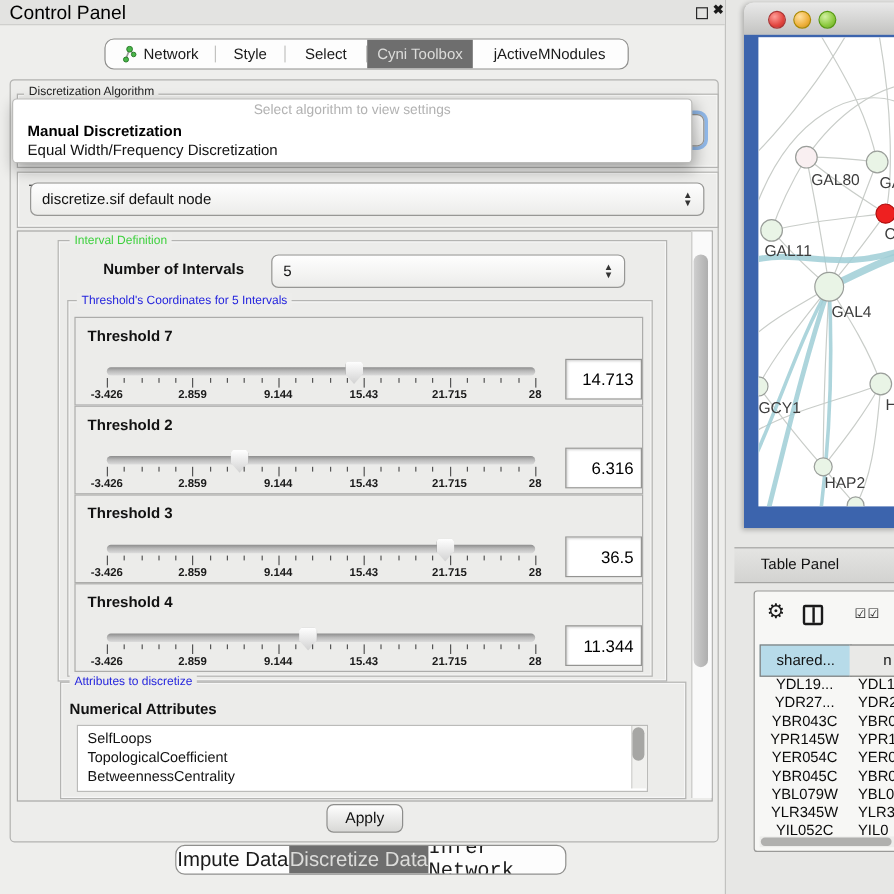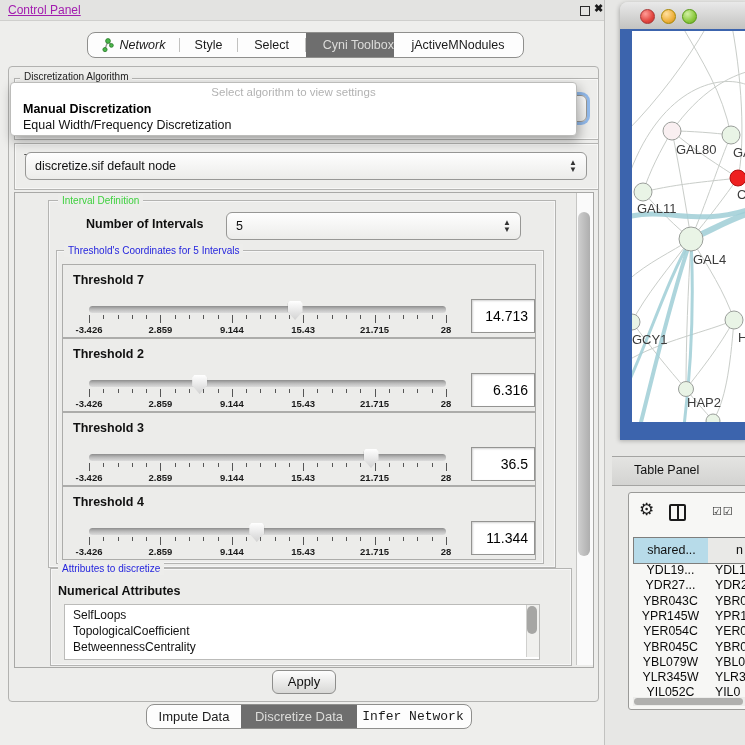--- a/index.html
+++ b/index.html
@@ -3,21 +3,21 @@
 <meta charset="utf-8">
 <style>
   html,body{margin:0;padding:0;background:#9a9a9a;}
   #root{position:relative;width:745px;height:745px;overflow:hidden;
         font-family:"Liberation Sans",sans-serif;background:#e7e7e5;
         -webkit-font-smoothing:antialiased;}
   .abs{position:absolute;}
   
   #control-panel{left:0;top:0;width:604px;height:745px;background:#eeeeec;border-right:1px solid #c2c2c0;}
   #cp-titlebar{left:0;top:0;width:604px;height:20px;background:#e3e3e1;border-bottom:1px solid #cfcfcd;}
-  #cp-title{left:8px;top:3px;font-size:12px;color:#a21caf;text-decoration:underline;}
+  #cp-title{left:8px;top:3px;font-size:16px;color:#000000;}
   #float-icon{left:580px;top:6px;width:8px;height:8px;border:1.5px solid #2a2a2a;background:transparent;}
   #close-icon{left:594px;top:2px;font-size:11px;font-weight:bold;color:#1a1a1a;}
   
   #cp-tabbar{left:87px;top:32px;width:435px;height:24px;background:#fdfdfd;border:1px solid #8f8f8d;border-radius:8px;overflow:hidden;display:flex;}
   .tab-cell{height:24px;display:flex;align-items:center;justify-content:center;font-size:12.5px;color:#1a1a1a;font-weight:500;position:relative;}
   .tab-cell.sel{background:#6e6e6e;color:#dcdcda;}
   .tab-sep{width:1px;height:14px;background:#c2c2c0;align-self:center;}
   .net-icon{width:13px;height:14px;margin-right:5px;position:relative;}
   
   #cp-outer{left:8px;top:66px;width:589px;height:634px;background:#ededeb;border:1px solid #b2b2b0;border-radius:4px;}
@@ -70,21 +70,21 @@
   #attr-label{left:58px;top:562px;color:#2525dd;}
   #attr-sublabel{left:58px;top:584px;font-size:12.5px;font-weight:bold;color:#111;}
   #attr-list{left:64px;top:604px;width:474px;height:54px;background:#ffffff;border:1px solid #bbbbb9;overflow:hidden;}
   .attr-item{position:absolute;left:8px;font-size:12px;color:#111;white-space:nowrap;}
   #attr-scroll{left:526px;top:605px;width:12px;height:52px;background:#f0f0ee;border-left:1px solid #d0d0ce;}
   #attr-thumb{left:527px;top:606px;width:10px;height:28px;background:#a6a6a4;border-radius:5px;}
   
   #apply-btn{left:272px;top:670px;width:62px;height:22px;background:linear-gradient(180deg,#fefefe,#d8d8d6);
              border:1px solid #8e8e8c;border-radius:6px;font-size:13px;color:#111;text-align:center;line-height:21px;}
   #bottom-tabs{left:146px;top:704px;width:324px;height:23px;background:#fdfdfd;border:1px solid #8f8f8d;border-radius:8px;overflow:hidden;display:flex;}
-  .btab{height:23px;display:flex;align-items:center;justify-content:center;font-size:13px;font-weight:500;color:#1a1a1a;}
+  .btab{height:23px;display:flex;align-items:center;justify-content:center;font-size:17px;font-weight:500;color:#1a1a1a;}
   .btab.sel{background:#6e6e6e;color:#dcdcda;}
   
   #net-window{left:620px;top:2px;width:128px;height:438px;border-radius:8px 0 0 0;box-shadow:-1px 1px 4px rgba(0,0,0,.25);}
   #net-titlebar{left:0;top:0;width:128px;height:27px;border-radius:8px 0 0 0;
                 background:linear-gradient(180deg,#e9e9e9,#c3c3c1);border-bottom:1px solid #8e8e8c;}
   .light{position:absolute;top:7px;width:13px;height:13px;border-radius:50%;}
   #light-close{left:20px;background:radial-gradient(circle at 35% 30%,#ff9d97,#e2453f 60%,#b8302b);border:.5px solid #a33;}
   #light-min{left:41px;background:radial-gradient(circle at 35% 30%,#ffe0a0,#eeb03c 60%,#c28a1e);border:.5px solid #a80;}
   #light-zoom{left:62px;background:radial-gradient(circle at 35% 30%,#d2f0a2,#8cc93f 60%,#67a224);border:.5px solid #591;}
   #net-body{left:0;top:27px;width:128px;height:411px;background:#3c64ad;}
@@ -117,39 +117,39 @@
 
   <div id="control-panel" class="abs">
 
     <div id="cp-titlebar" class="abs">
       <div id="cp-title" class="abs">Control Panel</div>
       <div id="float-icon" class="abs"></div>
       <div id="close-icon" class="abs">✖</div>
     </div>
 
     <div id="cp-tabbar" class="abs">
-        <div class="tab-cell" style="width: 91px; font-style: italic;">
+        <div class="tab-cell" style="width: 91px;">
           <div class="net-icon"><svg width="13" height="15" viewBox="0 0 13 15">
               <path d="M6,3 L3,11 M6,3 L9,7" stroke="#9a9a9a" stroke-width="1.4" fill="none"></path>
               <circle cx="6" cy="3" r="2.4" fill="#49b649" stroke="#2a7a2a" stroke-width="0.8"></circle>
               <circle cx="3" cy="11.6" r="2.1" fill="#49b649" stroke="#2a7a2a" stroke-width="0.8"></circle>
               <circle cx="9.4" cy="7.4" r="1.9" fill="#49b649" stroke="#2a7a2a" stroke-width="0.8"></circle>
             </svg></div>
           <div>Network</div>
         </div>
         <div class="tab-sep"></div>
         <div class="tab-cell" style="width: 57px;">
           <div>Style</div>
         </div>
         <div class="tab-sep"></div>
         <div class="tab-cell" style="width: 67px;">
           <div>Select</div>
         </div>
         <div class="tab-sep"></div>
-        <div class="tab-cell sel" style="width: 88px; justify-content: flex-end;">
+        <div class="tab-cell sel" style="width: 88px;">
           <div>Cyni Toolbox</div>
         </div>
         <div class="tab-cell" style="width: 128px;">
           <div>jActiveMNodules</div>
         </div>
       </div>
 
     <div id="cp-outer" class="abs"></div>
 
     <div id="algo-group" class="abs group-border"></div>

